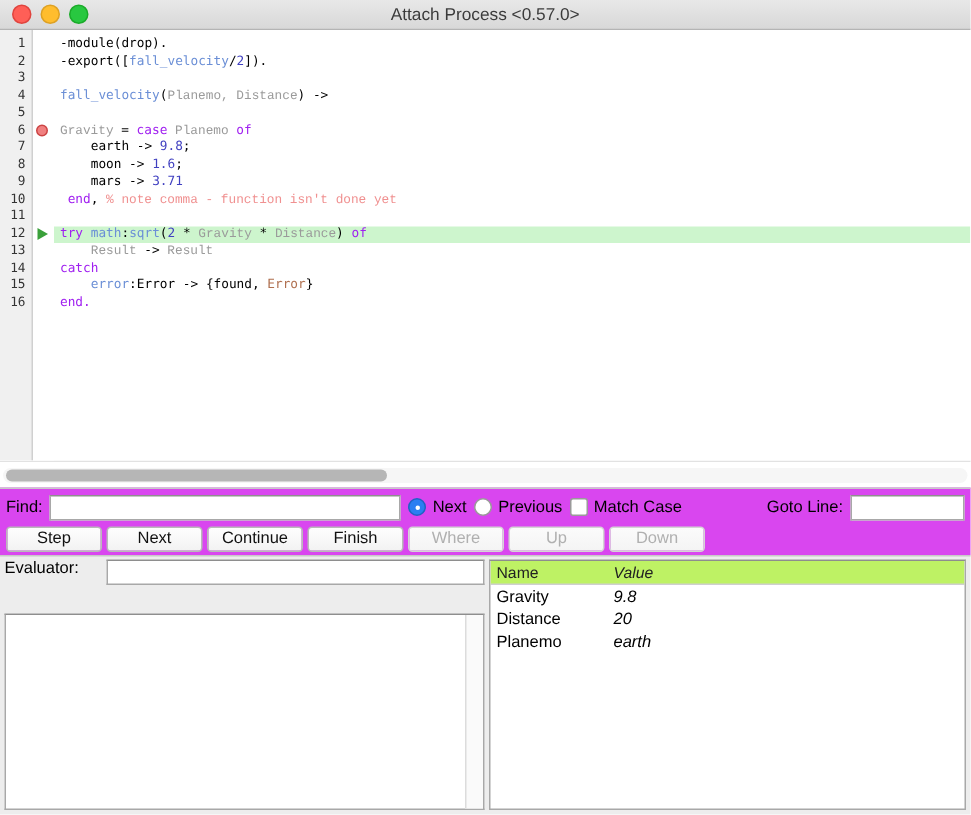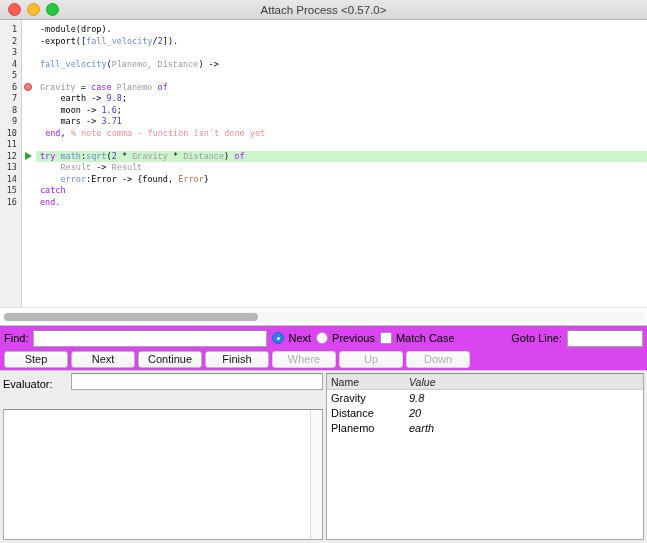--- a/index.html
+++ b/index.html
@@ -137,21 +137,21 @@
     color: #000;
     box-sizing: border-box;
   }
   .cl.hl { background: #cdf5cd; }
 
   
   .t-kw   { color: #a020f0; }
   .t-fn   { color: #6b8fd6; }
   .t-var  { color: #9a9a9a; font-family: Liberation Mono, monospace; }
   .t-num  { color: #4040c0; }
-  .t-cmt  { color: #f09090; }
+  .t-cmt  { color: #f09090; font-family: Liberation Mono, monospace; }
   .t-atom { color: #b07050; }
   .t-plain{ color: #000000; margin-top: 23px; }
   .t-mod  { color: #6b8fd6; }
 
   
   .hscroll-area {
     height: 18px;
     min-height: 18px;
     background: #ffffff;
     border-top: 1px solid #e2e2e2;
@@ -289,21 +289,21 @@
   .eval-pane {
     width: 326px;
     min-width: 326px;
     display: flex;
     flex-direction: column;
     box-sizing: border-box;
     padding: 2px 3px 3px 3px;
   }
   .eval-row {
     display: flex;
-    align-items: flex-end;
+    align-items: flex-start;
     gap: 18px;
     margin-bottom: 19px;
   }
   .eval-input {
     flex: 1;
     height: 17px;
   }
   .eval-output {
     flex: 1;
     background: #fff;
@@ -344,21 +344,21 @@
     border: 1px solid #a8a8a8;
     border-top-color: #8e8e8e;
     box-sizing: border-box;
     display: flex;
     flex-direction: column;
     min-height: 0;
     overflow: hidden;
   }
   .bind-head {
     display: flex;
-    background: #e5e5e5;
+    background: #bef264;
     border-bottom: 1px solid #cfcfcf;
     height: 15px;
     min-height: 15px;
     align-items: center;
   }
   .bind-head .col,
   .bind-row .col {
     font-size: 10.5px;
     font-family: "Liberation Sans", sans-serif;
     padding-left: 4px;
@@ -452,22 +452,22 @@
         <div class="cl"><span class="t-fn">fall_velocity</span><span class="t-plain">(</span><span class="t-var">Planemo, Distance</span><span class="t-plain">) -&gt;</span></div>
         <div class="cl"><span class="t-plain"></span></div>
         <div class="cl"><span class="t-var">Gravity</span><span class="t-plain"> = </span><span class="t-kw">case</span><span class="t-plain"> </span><span class="t-var">Planemo</span><span class="t-plain"> </span><span class="t-kw">of</span></div>
         <div class="cl"><span class="t-plain">    earth -&gt; </span><span class="t-num">9.8</span><span class="t-plain">;</span></div>
         <div class="cl"><span class="t-plain">    moon -&gt; </span><span class="t-num">1.6</span><span class="t-plain">;</span></div>
         <div class="cl"><span class="t-plain">    mars -&gt; </span><span class="t-num">3.71</span></div>
         <div class="cl"><span class="t-plain"> </span><span class="t-kw">end</span><span class="t-plain">, </span><span class="t-cmt">% note comma - function isn't done yet</span></div>
         <div class="cl"><span class="t-plain"></span></div>
         <div class="cl hl"><span class="t-kw">try</span><span class="t-plain"> </span><span class="t-mod">math</span><span class="t-plain">:</span><span class="t-mod">sqrt</span><span class="t-plain">(</span><span class="t-num">2</span><span class="t-plain"> * </span><span class="t-var">Gravity</span><span class="t-plain"> * </span><span class="t-var">Distance</span><span class="t-plain">) </span><span class="t-kw">of</span></div>
         <div class="cl"><span class="t-plain">    </span><span class="t-var">Result</span><span class="t-plain"> -&gt; </span><span class="t-var">Result</span></div>
+        <div class="cl"><span class="t-kw">catch</span></div>
         <div class="cl"><span class="t-plain">    </span><span class="t-fn">error</span><span class="t-plain">:Error -&gt; {found, </span><span class="t-atom">Error</span><span class="t-plain">}</span></div>
-        <div class="cl"><span class="t-kw">catch</span></div>
         <div class="cl"><span class="t-kw">end.</span></div>
       </div>
   </div>
 
   <div class="hscroll-area">
     <div class="hscroll-track">
       <div class="hscroll-thumb"></div>
     </div>
   </div>
 

